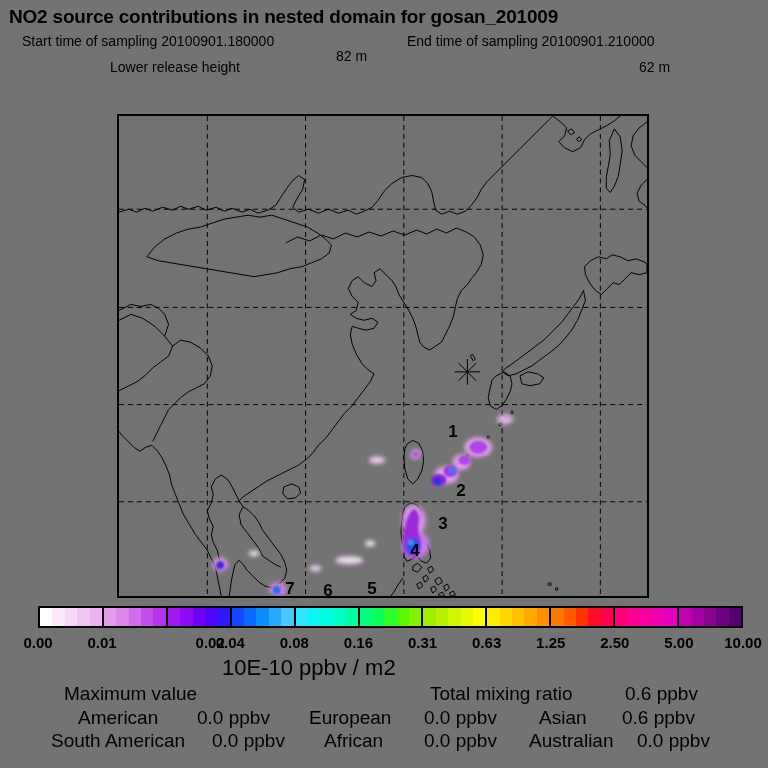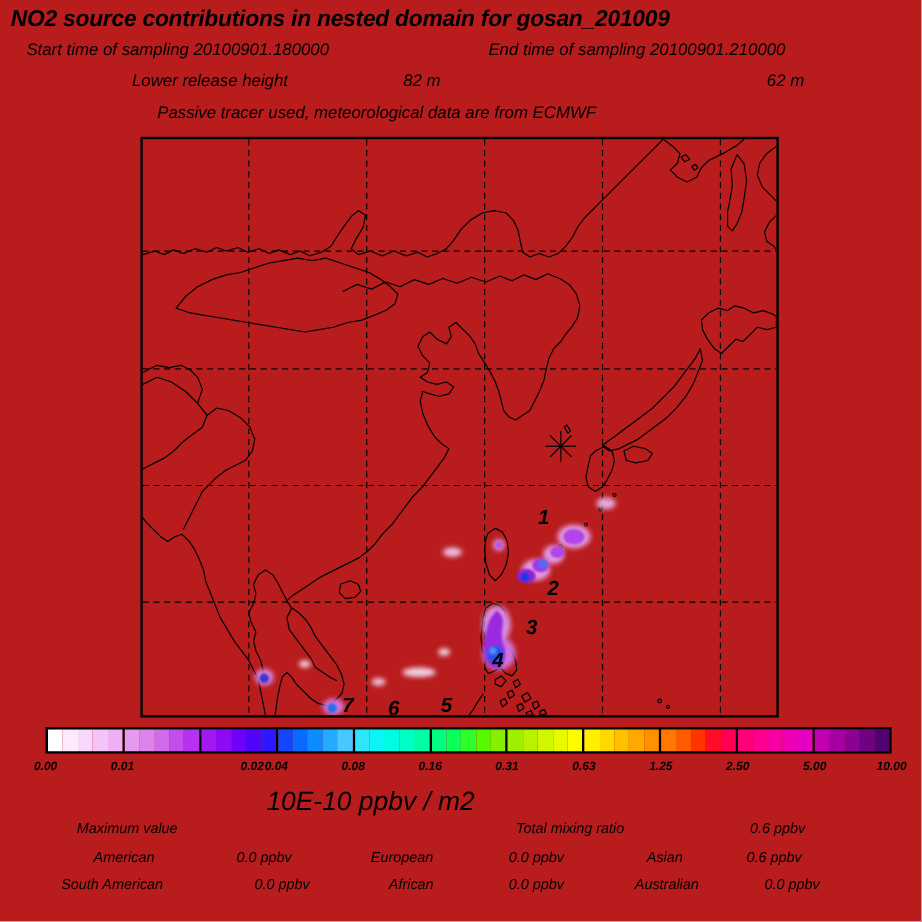--- a/index.html
+++ b/index.html
@@ -1,46 +1,45 @@
 <!DOCTYPE html>
 <html><head>
 <meta charset="utf-8">
 <style>
   html,body{margin:0;padding:0;background:#fff;}
-  #fig{position:relative;width:768px;height:768px;background:#b91c1c;
-       font-family:"Liberation Sans",sans-serif;color:#000;overflow:hidden;font-style:italic;}
+  #fig{position:relative;width:768px;height:768px;background:#737373;
+       font-family:"Liberation Sans",sans-serif;color:#000;overflow:hidden;}
   .t{position:absolute;white-space:pre;}
   .title{font-size:19px;font-weight:bold;letter-spacing:-0.2px;}
   .h2{font-size:14px;}
-  .stat{font-size:12px;}
+  .stat{font-size:19px;}
   #map{position:absolute;left:117px;top:114px;width:532px;height:484px;
        border:2px solid #000;box-sizing:border-box;}
   #map svg{position:absolute;left:0;top:0;}
   .maplabel{position:absolute;font-size:17px;font-weight:bold;transform:translate(-50%,-50%);line-height:1;}
   #colorbar{position:absolute;left:38px;top:606px;width:705px;height:22px;
             border:2px solid #000;box-sizing:border-box;display:flex;}
   .cb-seg{flex:1;display:flex;border-right:2px solid #000;}
   .cb-seg:last-child{border-right:none;}
   .cb-cell{flex:1;}
   #cb-ticks{position:absolute;left:0;top:634px;width:768px;height:18px;}
-  .cb-tick{position:absolute;transform:translateX(-50%);font-size:10px;font-weight:bold;}
+  .cb-tick{position:absolute;transform:translateX(-50%);font-size:15px;font-weight:bold;}
   .unit{position:absolute;left:222px;top:655px;width:240px;font-size:22px;}
 </style>
 </head>
 <body>
 
 <div id="fig">
 
   <div class="t title" style="left:9px;top:6px;">NO2 source contributions in nested domain for gosan_201009</div>
   <div class="t h2" style="left:22px;top:33px;">Start time of sampling 20100901.180000</div>
   <div class="t h2" style="left:407px;top:33px;">End time of sampling 20100901.210000</div>
   <div class="t h2" style="left:110px;top:59px;">Lower release height</div>
-  <div class="t h2" style="left:336px;top:59px;">82 m</div>
+  <div class="t h2" style="left:336px;top:48px;">82 m</div>
   <div class="t h2" style="left:639px;top:59px;">62 m</div>
-  <div class="t h2" style="left:131px;top:85px;">Passive tracer used, meteorological data are from ECMWF</div>
 
   <div id="map">
     <svg width="528" height="480" viewBox="0 0 532 484" preserveAspectRatio="none">
       <defs>
         <filter id="b1" x="-60%" y="-60%" width="220%" height="220%">
             <feGaussianBlur stdDeviation="2.4"></feGaussianBlur>
           </filter>
         <filter id="b2" x="-60%" y="-60%" width="220%" height="220%">
             <feGaussianBlur stdDeviation="1.1"></feGaussianBlur>
           </filter>

